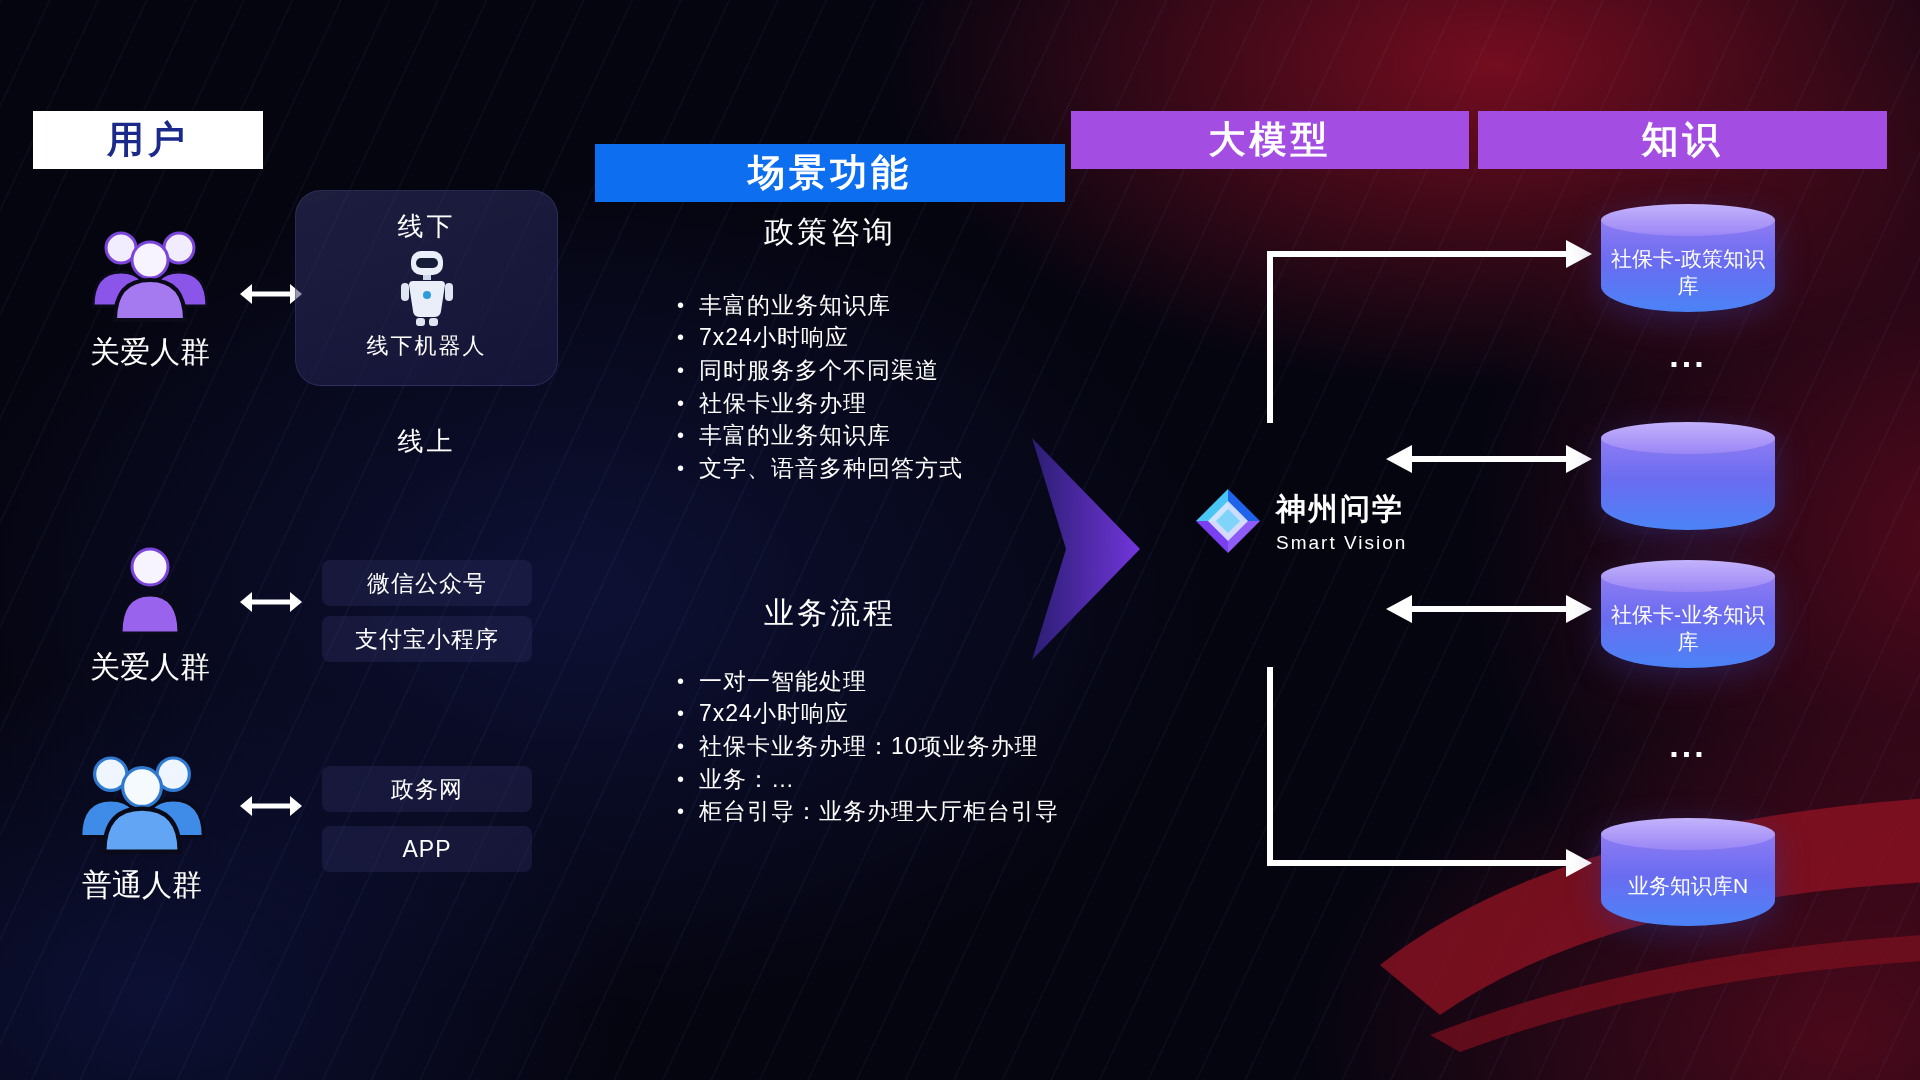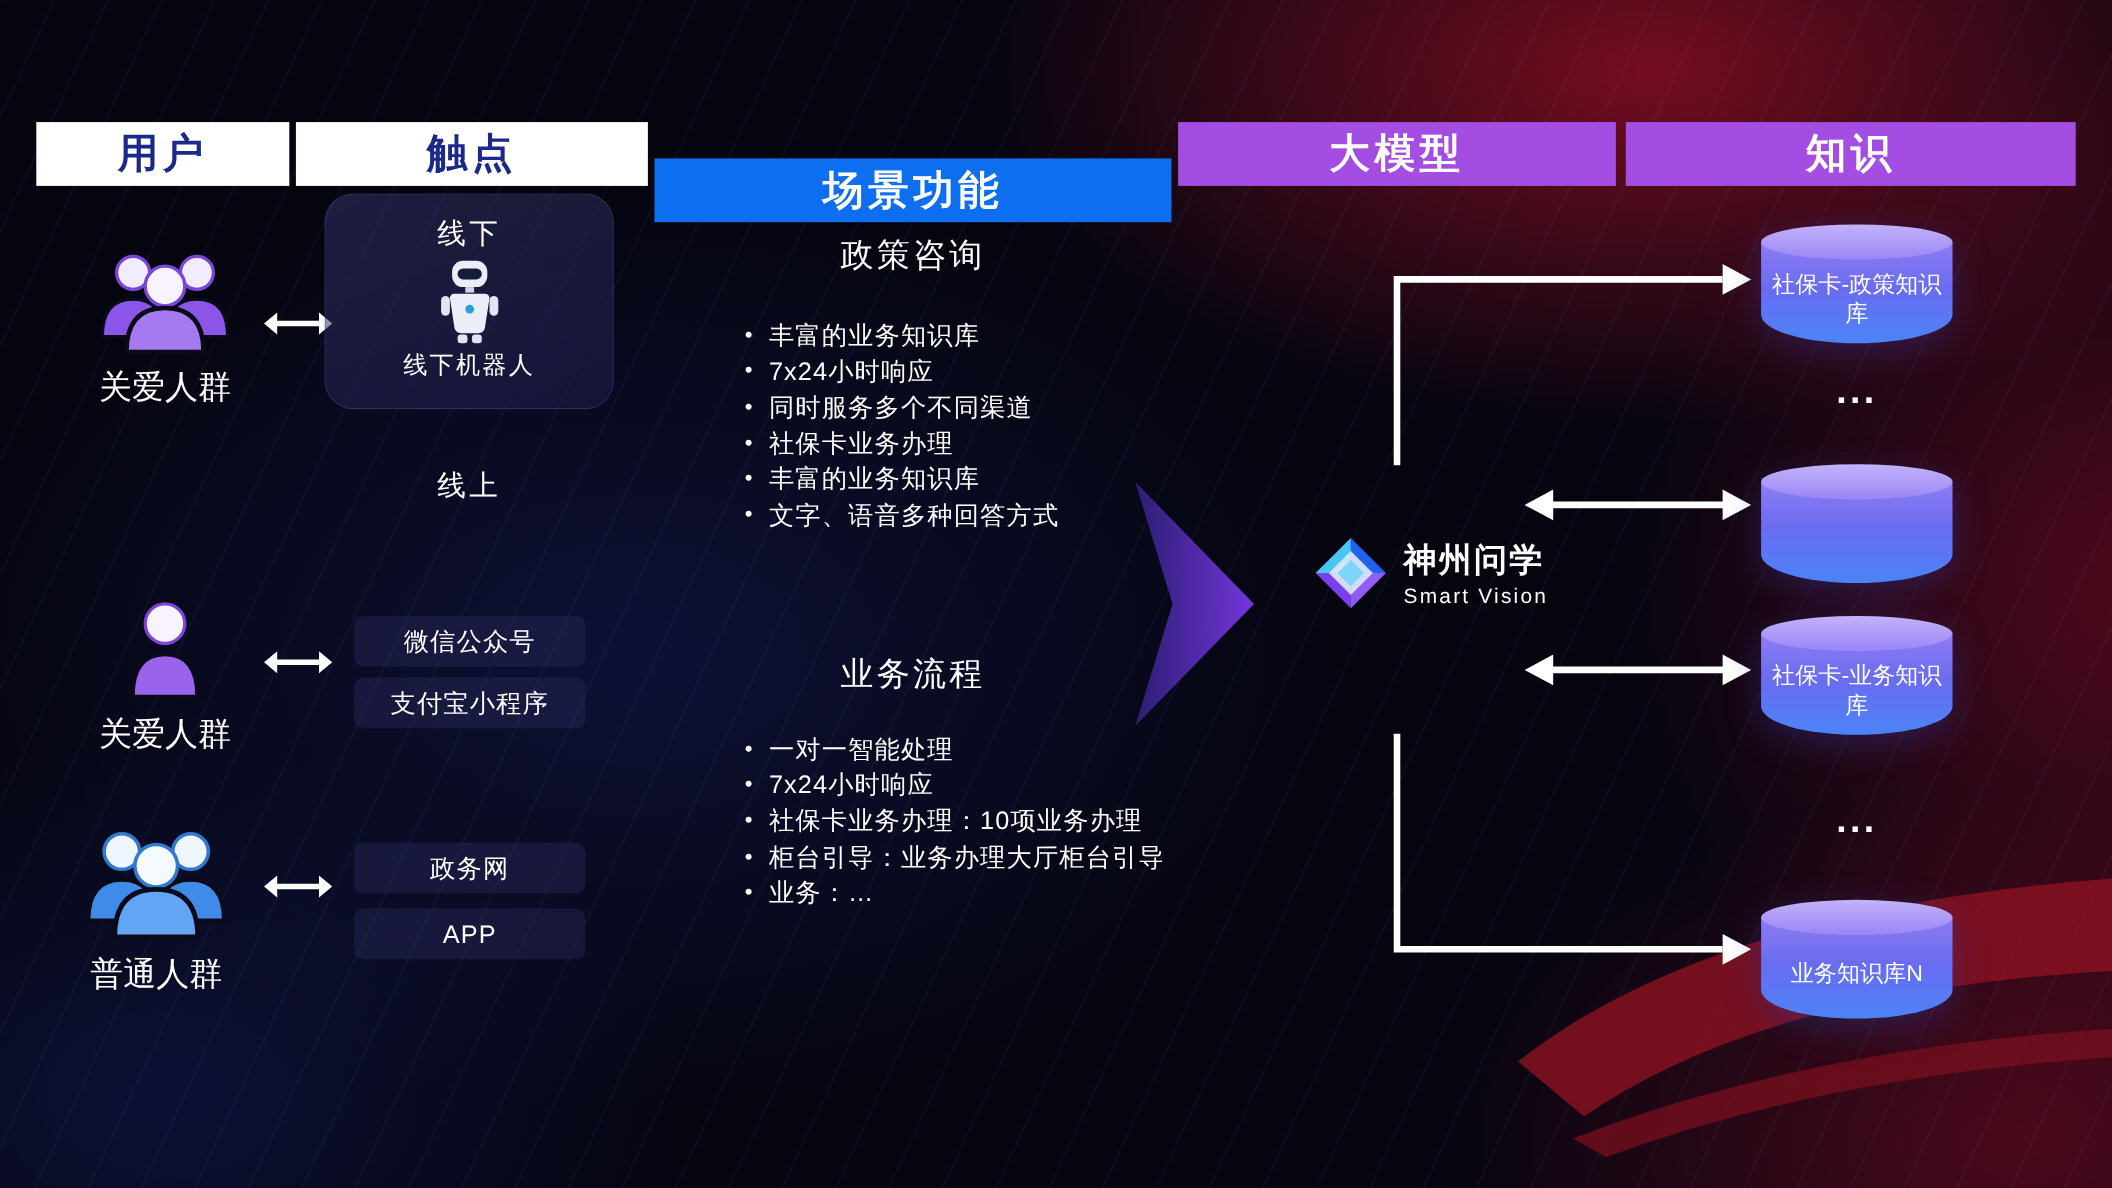--- a/index.html
+++ b/index.html
@@ -39,21 +39,21 @@
   .ub1 { left:60px; top:222px; }
   .ub2 { left:60px; top:545px; }
   .ub3 { left:52px; top:745px; }
   .harrow { position:absolute; }
   .ha1 { left:238px; top:281px; }
   .ha2 { left:238px; top:589px; }
   .ha3 { left:238px; top:793px; }
 
   
   .offline-card {
-    position:absolute; left:295px; top:176px; width:263px; height:196px;
+    position:absolute; left:295px; top:190px; width:263px; height:196px;
     border-radius:26px; background:linear-gradient(160deg, rgba(70,70,140,.38), rgba(24,24,62,.72));
     border:1px solid rgba(130,130,210,.18);
     display:flex; flex-direction:column; align-items:center; justify-content:space-between;
     padding:18px 0 24px;
   }
   .offline-title { font-size:26px; letter-spacing:3px; }
   .robot-label { font-size:22px; letter-spacing:2px; }
   .online-title { position:absolute; left:295px; top:424px; width:263px; text-align:center; font-size:26px; letter-spacing:3px; }
   .channel { position:absolute; left:322px; width:210px; height:46px; border-radius:8px;
              background:rgba(45,45,95,.38); display:flex; align-items:center; justify-content:center;
@@ -105,23 +105,20 @@
   <div class="streaks"></div>
 
   <svg class="swoosh" width="600" height="300" viewBox="0 0 600 300">
     <path d="M0 205 Q 190 55 600 35 L600 120 Q 240 130 60 255 Z" fill="#8c1222" opacity="0.8"></path>
     <path d="M50 275 Q 280 185 600 172 L600 198 Q 300 210 80 292 Z" fill="#7a0f1e" opacity="0.75"></path>
   </svg>
 
   <div class="hdr hdr-light h1">
       <span>用户</span>
     </div>
-  <div class="hdr hdr-light h2">
-      <span>触点</span>
-    </div>
   <div class="hdr hdr-blue h3">
       <span>场景功能</span>
     </div>
   <div class="hdr hdr-purple h4">
       <span>大模型</span>
     </div>
   <div class="hdr hdr-purple h5">
       <span>知识</span>
     </div>
 
@@ -214,22 +211,22 @@
     <li>社保卡业务办理</li>
     <li>丰富的业务知识库</li>
     <li>文字、语音多种回答方式</li>
   </ul>
 
   <div class="scene-title st2">业务流程</div>
   <ul class="scene-list sl2">
     <li>一对一智能处理</li>
     <li>7x24小时响应</li>
     <li>社保卡业务办理：10项业务办理</li>
+    <li>业务：…</li>
     <li>柜台引导：业务办理大厅柜台引导</li>
-    <li>业务：…</li>
   </ul>
 
   <svg class="big-arrow" width="118" height="242" viewBox="0 0 118 242">
     <defs>
       <linearGradient id="agrad" x1="0" y1="0" x2="1" y2="0">
         <stop offset="0" stop-color="#2e1f7a"></stop>
         <stop offset="1" stop-color="#7c3aed"></stop>
       </linearGradient>
     </defs>
     <polygon points="0,10 108,121 0,232 34,121" fill="url(#agrad)" opacity="0.92"></polygon>

